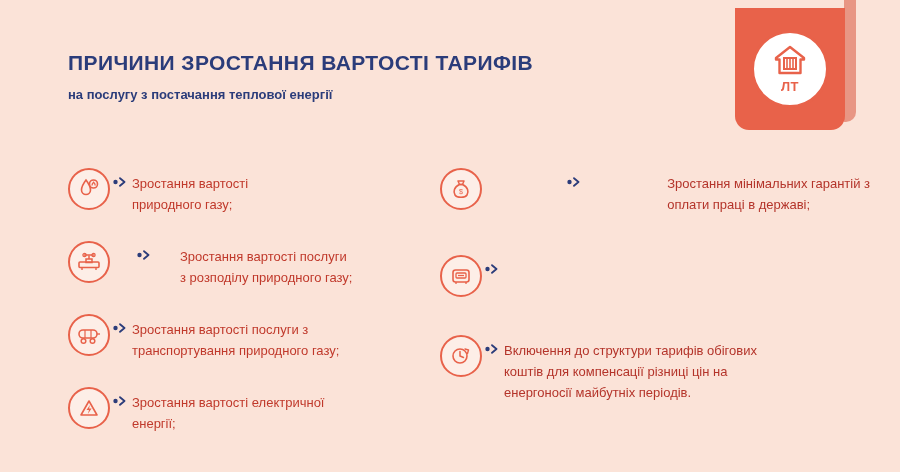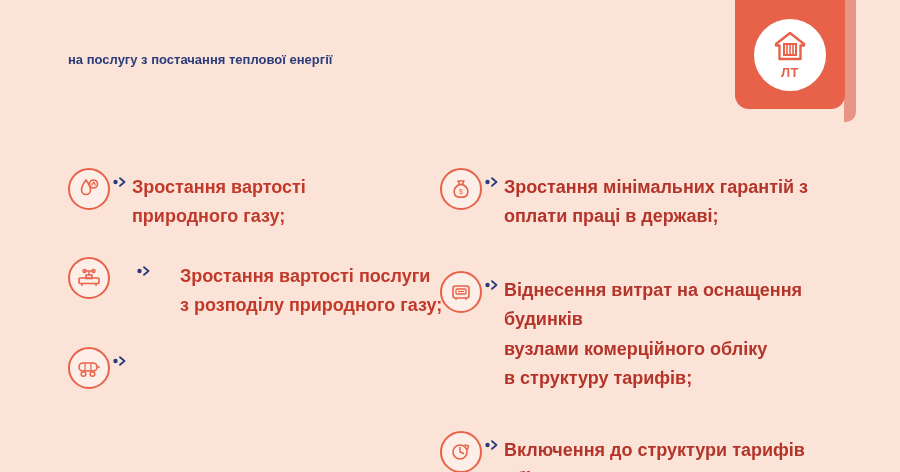--- a/index.html
+++ b/index.html
@@ -31,24 +31,24 @@
   .band-bottom {
     position: absolute;
     left: 0; bottom: 0;
     width: 900px; height: 18px;
     background: #fbe3d8;
   }
 
   
   .logo-wrap {
     position: absolute;
-    top: 0;
+    top: 8px;
     right: 55px;
     width: 110px;
-    height: 109px;
+    height: 122px;
     background: #e8624a;
     border-bottom-left-radius: 14px;
     border-bottom-right-radius: 14px;
     display: flex;
     align-items: center;
     justify-content: center;
   }
   .logo-shadow {
     position: absolute;
     top: 0;
@@ -145,35 +145,35 @@
     align-items: center;
     justify-content: center;
     color: #2b3c7a;
     font-size: 14px;
     font-weight: bold;
     padding-top: 9px;
   }
   .arrow svg { display:block; }
   .item-text {
     color: #c0392b;
-    font-size: 18px;
-    font-weight: bold;
+    font-size: 13px;
+    font-weight: normal;
     line-height: 1.62;
     padding-top: 5px;
     white-space: pre-line;
   }
   .col-right .item-text { color: #b4342a; }
   .col-right .item { margin-bottom: 36px; }
 
   
   .col-left .item:nth-child(1) { margin-bottom: 26px; }
   .col-left .item:nth-child(2) { margin-bottom: 26px; gap: 24px; }
   .col-left .item:nth-child(3) { margin-bottom: 26px; }
 
-  .col-right .item:nth-child(1) { margin-bottom: 40px; }
+  .col-right .item:nth-child(1) { margin-bottom: 40px; justify-content: space-between; }
   .col-right .item:nth-child(2) { margin-bottom: 38px; }
 </style>
 </head>
 <body>
 
 <div id="canvas">
 
   <div class="band-top"></div>
   <div class="band-bottom"></div>
 
@@ -187,20 +187,21 @@
           <line x1="14" y1="13" x2="14" y2="24" stroke="#e8624a" stroke-width="1.6"></line>
           <line x1="17" y1="13" x2="17" y2="24" stroke="#e8624a" stroke-width="1.6"></line>
           <line x1="20" y1="13" x2="20" y2="24" stroke="#e8624a" stroke-width="1.6"></line>
         </svg>
       </span>
       <span class="logo-text">ЛТ</span>
     </div>
   </div>
 
   <div class="heading">
+    <div class="h1">ПРИЧИНИ ЗРОСТАННЯ ВАРТОСТІ ТАРИФІВ</div>
     <div class="h2">на послугу з постачання теплової енергії</div>
   </div>
 
   <div class="col col-left">
 
     <div class="item">
       <span class="icon-badge">
         <svg width="24" height="24" viewBox="0 0 24 24" aria-hidden="true">
           <path d="M9 3 C9 3 4.5 9 4.5 13 A4.5 4.5 0 0 0 13.5 13 C13.5 9 9 3 9 3 Z" fill="none" stroke="#e8624a" stroke-width="1.6"></path>
           <circle cx="16.5" cy="7" r="4" fill="none" stroke="#e8624a" stroke-width="1.6"></circle>
@@ -250,22 +251,40 @@
           <circle cx="17.5" cy="17" r="2.3" fill="none" stroke="#e8624a" stroke-width="1.5"></circle>
           <line x1="22" y1="10" x2="25" y2="10" stroke="#e8624a" stroke-width="1.4"></line>
         </svg>
       </span>
       <span class="arrow">
         <svg width="16" height="10" viewBox="0 0 16 10" aria-hidden="true">
           <circle cx="2.5" cy="5" r="2.2" fill="#2b3c7a"></circle>
           <path d="M7 1.2 L11.5 5 L7 8.8" fill="none" stroke="#2b3c7a" stroke-width="1.8" stroke-linecap="round" stroke-linejoin="round"></path>
         </svg>
       </span>
-    </div>
-
+      <span class="item-text">Зростання вартості послуги з
+транспортування природного газу;</span>
+    </div>
+
+    <div class="item">
+      <span class="icon-badge">
+        <svg width="24" height="24" viewBox="0 0 24 24" aria-hidden="true">
+          <path d="M4 19 L12 5 L20 19 Z" fill="none" stroke="#e8624a" stroke-width="1.6" stroke-linejoin="round"></path>
+          <path d="M13 9 L9.5 14 L12 14 L10.8 18 L14.6 12.6 L12 12.6 Z" fill="#e8624a"></path>
+        </svg>
+      </span>
+      <span class="arrow">
+        <svg width="16" height="10" viewBox="0 0 16 10" aria-hidden="true">
+          <circle cx="2.5" cy="5" r="2.2" fill="#2b3c7a"></circle>
+          <path d="M7 1.2 L11.5 5 L7 8.8" fill="none" stroke="#2b3c7a" stroke-width="1.8" stroke-linecap="round" stroke-linejoin="round"></path>
+        </svg>
+      </span>
+      <span class="item-text">Зростання вартості електричної
+енергії;</span>
+    </div>
 
   </div>
 
   <div class="col col-right">
 
     <div class="item">
       <span class="icon-badge">
         <svg width="22" height="24" viewBox="0 0 22 24" aria-hidden="true">
           <path d="M8 4 L14 4 L12.5 7.5 L9.5 7.5 Z" fill="none" stroke="#e8624a" stroke-width="1.5" stroke-linejoin="round"></path>
           <path d="M9.5 7.5 C4 10 3 15 5 18 C7 21 15 21 17 18 C19 15 18 10 12.5 7.5 Z" fill="none" stroke="#e8624a" stroke-width="1.6"></path>
@@ -291,23 +310,20 @@
           <line x1="7" y1="17" x2="7" y2="19" stroke="#e8624a" stroke-width="1.3"></line>
           <line x1="17" y1="17" x2="17" y2="19" stroke="#e8624a" stroke-width="1.3"></line>
         </svg>
       </span>
       <span class="arrow">
         <svg width="16" height="10" viewBox="0 0 16 10" aria-hidden="true">
           <circle cx="2.5" cy="5" r="2.2" fill="#2b3c7a"></circle>
           <path d="M7 1.2 L11.5 5 L7 8.8" fill="none" stroke="#2b3c7a" stroke-width="1.8" stroke-linecap="round" stroke-linejoin="round"></path>
         </svg>
       </span>
-      <span class="item-text">Віднесення витрат на оснащення будинків
-вузлами комерційного обліку
-в структуру тарифів;</span>
     </div>
 
     <div class="item">
       <span class="icon-badge">
         <svg width="24" height="24" viewBox="0 0 24 24" aria-hidden="true">
           <circle cx="11" cy="12" r="7" fill="none" stroke="#e8624a" stroke-width="1.6"></circle>
           <path d="M11 7.5 L11 12 L14.5 13.5" fill="none" stroke="#e8624a" stroke-width="1.5" stroke-linecap="round"></path>
           <path d="M16 5 L19.5 6 L18.5 9.5" fill="none" stroke="#e8624a" stroke-width="1.4" stroke-linecap="round" stroke-linejoin="round"></path>
         </svg>
       </span>

